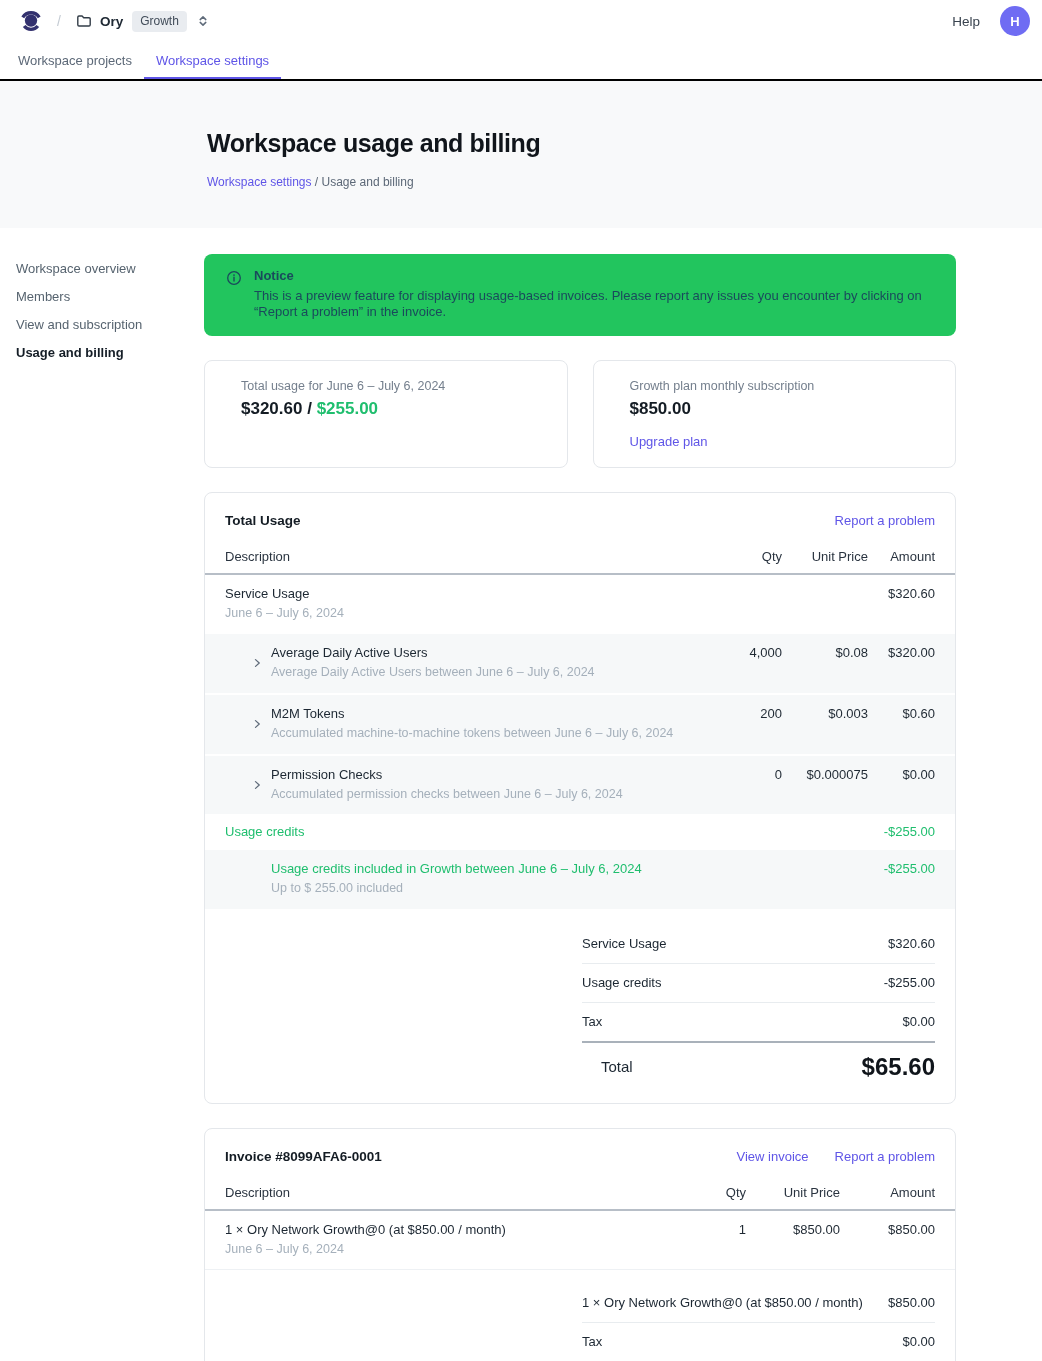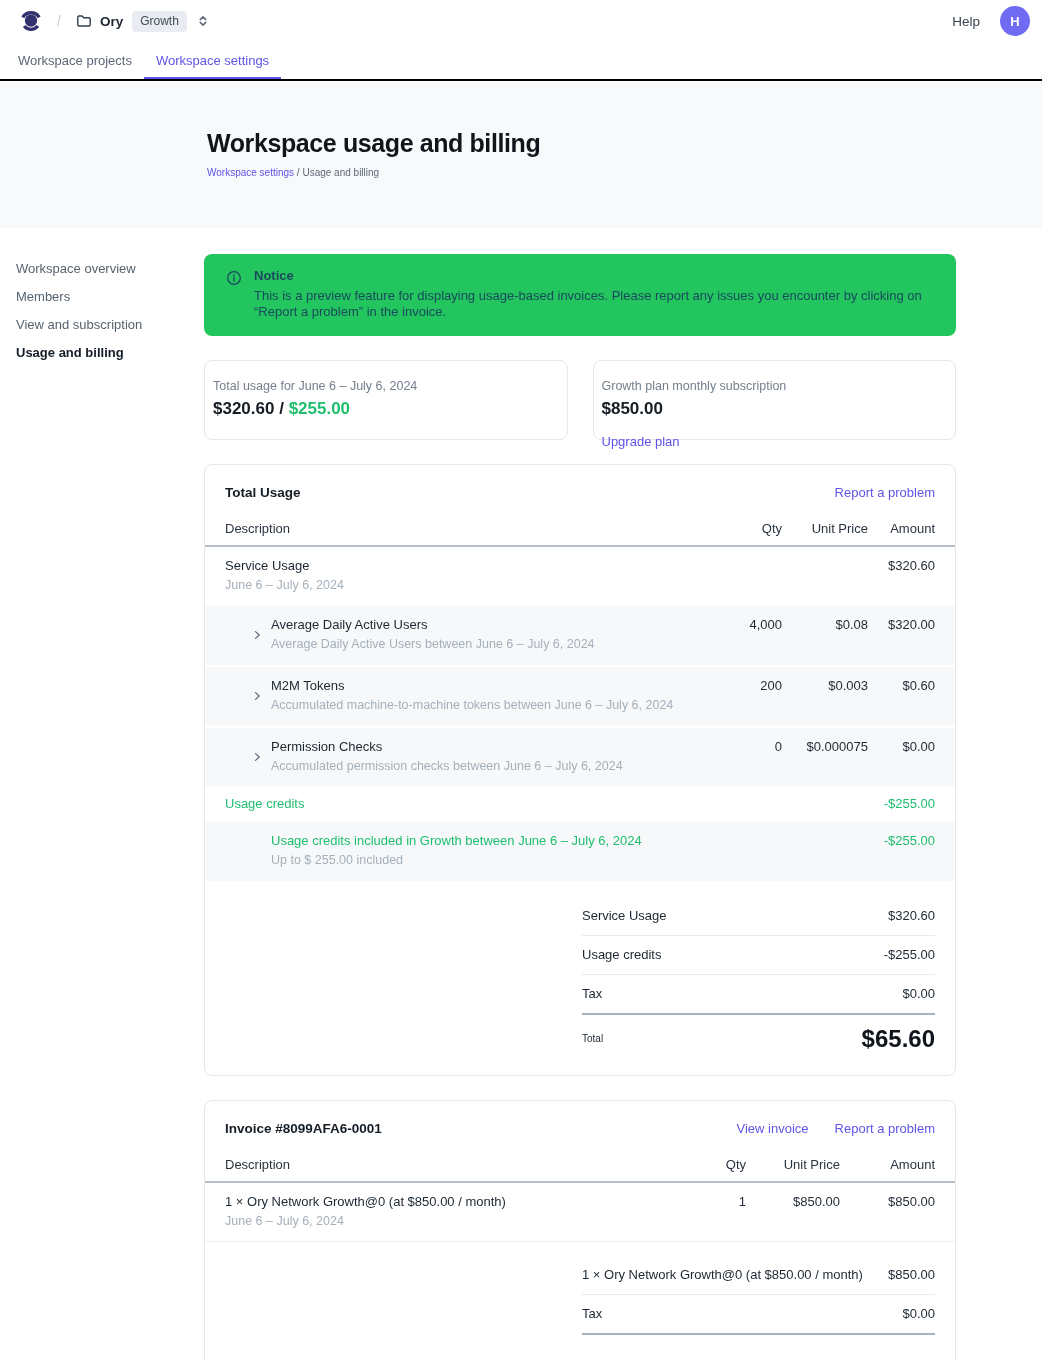--- a/index.html
+++ b/index.html
@@ -22,39 +22,39 @@
     align-items:center; justify-content:center; font-size:13px; font-weight:600; margin-left:20px; cursor:pointer; }
 
   
   .tabs { display:flex; padding:0 6px; border-bottom:2px solid #000000; background:#fff; }
   .tab { padding:11px 12px 9px; font-size:13px; color:#5c6877; border-bottom:2px solid transparent; cursor:pointer; }
   .tab.active { color:#5f55e7; border-bottom-color:#5f55e7; font-weight:500; }
 
   
   .band { background:#f8f9fa; height:147px; padding:48px 0 0 207px; }
   .band h1 { font-size:25px; font-weight:700; letter-spacing:-0.4px; color:#10151b; }
-  .crumbs { margin-top:9px; font-size:10px; color:#5c6877; }
+  .crumbs { margin-top:17px; font-size:12px; color:#5c6877; }
   .crumbs .crumb-link { color:#5f55e7; font-weight:500; cursor:pointer; }
 
   
   .layout { display:flex; align-items:flex-start; }
   .sidebar { width:204px; flex:0 0 auto; padding:26px 0 0 16px; }
   .side-item { font-size:13px; color:#56636f; padding:6.5px 0; cursor:pointer; }
   .side-item.active { color:#141d26; font-weight:700; }
   .main { width:752px; flex:0 0 auto; padding-top:26px; }
 
   
   .notice { background:#22c55e; border-radius:8px; padding:14px 16px 16px; display:flex; }
   .notice-icon { flex:none; margin:2px 12px 0 6px; display:flex; }
   .notice-title { font-size:13px; font-weight:700; color:#1a4a5c; }
   .notice-body { font-size:13px; color:#1a4a5c; line-height:1.23; margin-top:5px; max-width:690px; }
 
   
   .cards { display:grid; grid-template-columns:1fr 1fr; gap:25px; margin-top:24px; }
-  .scard { border:1px solid #e4e7eb; border-radius:8px; padding:18px 8px; height:80px; background:#fff; }
+  .scard { border:1px solid #e4e7eb; border-radius:8px; padding:18px 36px; height:108px; background:#fff; }
   .scard-label { font-size:12.5px; color:#747f8d; }
   .scard-value { font-size:17px; font-weight:600; color:#141c24; margin-top:6px; }
   .green { color:#1fbe6e; }
   .scard-link { display:inline-block; font-size:13px; color:#5f55e7; margin-top:15px; cursor:pointer; }
 
   
   .bigcard { border:1px solid #e4e7eb; border-radius:8px; margin-top:24px; padding-bottom:20px; background:#fff; }
   .bigcard-head { display:flex; justify-content:space-between; align-items:center; padding:20px 20px 8px; }
   .bigcard-title { font-size:13.5px; font-weight:700; color:#141c24; }
   .bigcard-links { display:flex; gap:26px; }
@@ -76,21 +76,21 @@
   .t-row.invrow { border-bottom:1px solid #eef1f4; }
   .desc-flex { display:flex; align-items:stretch; }
   .chev { width:14px; margin-left:26px; margin-right:6px; display:flex; align-items:center; cursor:pointer; flex:none; }
   .indent { padding-left:46px; }
 
   
   .summary { width:353px; margin:14px 20px 0 auto; }
   .sum-row { display:flex; justify-content:space-between; padding:11px 0 12px; border-bottom:1px solid #e8ecef; font-size:13px; color:#1c2732; }
   .sum-row:last-of-type { border-bottom:none; }
   .total-row { display:flex; justify-content:space-between; align-items:center; border-top:2px solid #a9b1ba; padding:10px 0 2px; }
-  .total-row .lbl { font-size:10px; color:#1c2732; }
+  .total-row .lbl { font-size:15px; color:#1c2732;margin-left:19px; }
   .total-row .val { font-size:24px; font-weight:700; color:#10151b; }
 </style>
 </head>
 <body>
 
 <div class="topbar">
   <span class="logo">
     <svg width="26" height="26" viewBox="0 0 24 24">
       <circle cx="12" cy="11.6" r="5.7" fill="#33316e"></circle>
       <path d="M4.4 8.6 A9 9 0 0 1 19.6 8.6" fill="none" stroke="#33316e" stroke-width="3.1"></path>

